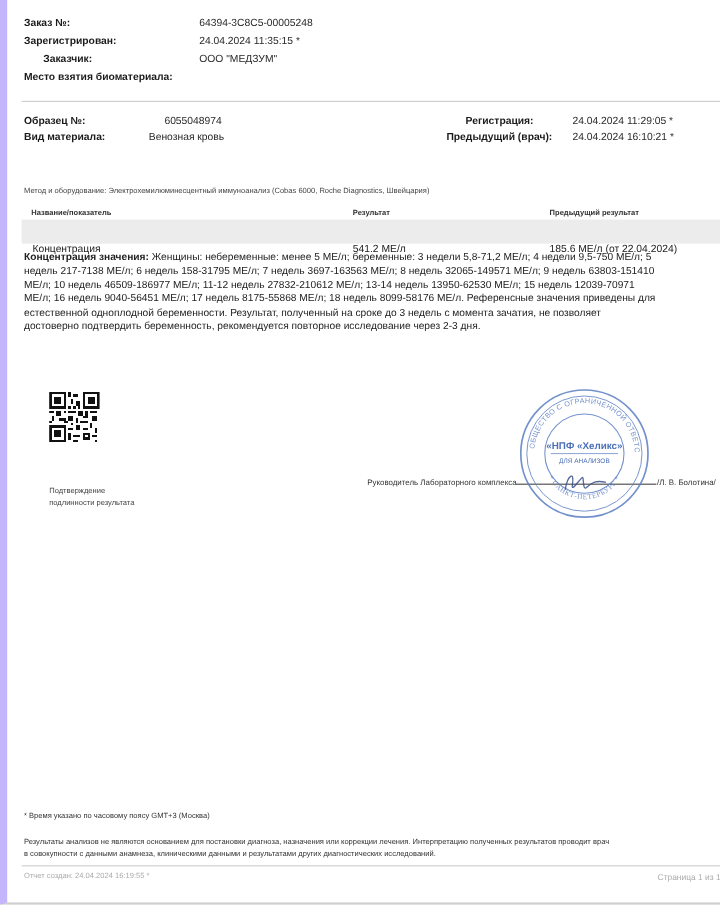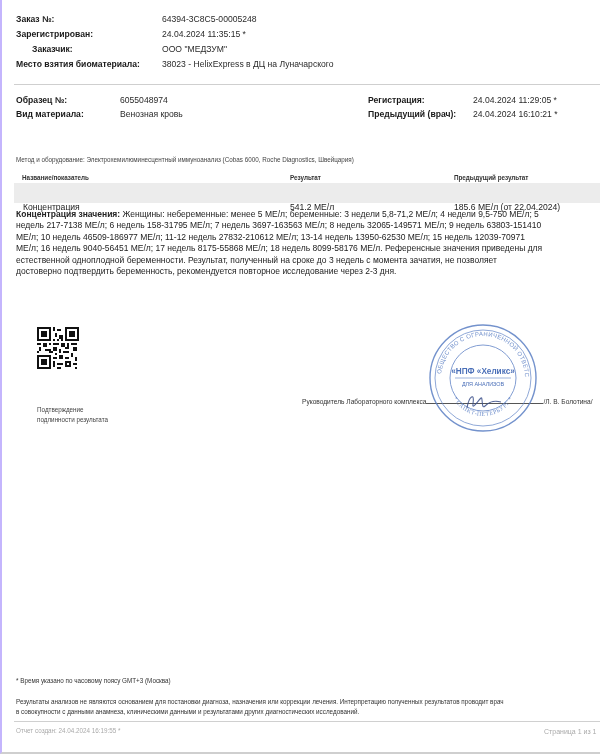--- a/index.html
+++ b/index.html
@@ -3,21 +3,21 @@
   <meta charset="utf-8">
   <style>
     html, body { margin: 0; padding: 0; background: #ffffff; }
     body {
       width: 600px; height: 754px; overflow: hidden; position: relative;
       font-family: "Liberation Sans", "DejaVu Sans", sans-serif;
       color: #1a1a1a;
     }
     .page {
       position: absolute; left: 0; top: 0; width: 600px; height: 754px;
-      border-left: 2px solid #c4b5fd;
+      border-left: 6px solid #c4b5fd;
       border-bottom: 2px solid #cfcfcf;
       box-sizing: border-box;
       background: #fff;
     }
     .kv { position: absolute; font-size: 8.6px; line-height: 15px; }
     .kv .k { position: absolute; font-weight: bold; white-space: nowrap; }
     .kv .v { position: absolute; white-space: nowrap; color: #2a2a2a; text-align: right; }
     .sep { position: absolute; left: 12px; right: 0; height: 1px; background: #cfcfcf; }
     .title { position: absolute; left: 14px; top: 140px; font-size: 9.6px; font-weight: bold; white-space: nowrap; }
     .method { position: absolute; left: 14px; top: 156px; font-size: 6.3px; color: #444; white-space: nowrap; }
@@ -47,31 +47,30 @@
 <div class="page">
 
   <div class="kv" style="left:14px; top:12px; width:580px; height:62px;">
     <span class="k" style="left:0; top:0;">Заказ №:</span>
     <span class="v" style="left:146px; top:0;">64394-3C8C5-00005248</span>
     <span class="k" style="left:0; top:15px;">Зарегистрирован:</span>
     <span class="v" style="left:146px; top:15px;">24.04.2024 11:35:15 *</span>
     <span class="k" style="left:16px; top:30px;">Заказчик:</span>
     <span class="v" style="left:146px; top:30px;">ООО "МЕДЗУМ"</span>
     <span class="k" style="left:0; top:45px;">Место взятия биоматериала:</span>
-    <span class="v" style="left:146px; top:45px;">38023 - HelixExpress в ДЦ на Луначарского</span>
   </div>
 
   <div class="sep" style="top:84px;"></div>
 
   <div class="kv" style="left:14px; top:93px; width:580px; height:32px;">
     <span class="k" style="left:0; top:0;">Образец №:</span>
-    <span class="v" style="left:104px; top:0;">6055048974</span>
+    <span class="v" style="left:117px; top:0;">6055048974</span>
     <span class="k" style="left:0; top:14px;">Вид материала:</span>
     <span class="v" style="left:104px; top:14px;">Венозная кровь</span>
-    <span class="k" style="left:352px; top:0;text-align:right;">Регистрация:</span>
+    <span class="k" style="left:368px; top:0;text-align:right;">Регистрация:</span>
     <span class="v" style="left:457px; top:0;">24.04.2024 11:29:05 *</span>
     <span class="k" style="left:352px; top:14px;">Предыдущий (врач):</span>
     <span class="v" style="left:457px; top:14px;">24.04.2024 16:10:21 *</span>
   </div>
 
   <div class="method">Метод и оборудование: Электрохемилюминесцентный иммуноанализ (Cobas 6000, Roche Diagnostics, Швейцария)</div>
 
   <div>
     <span class="thead" style="left:20px;">Название/показатель</span>
     <span class="thead" style="left:288px;">Результат</span>

